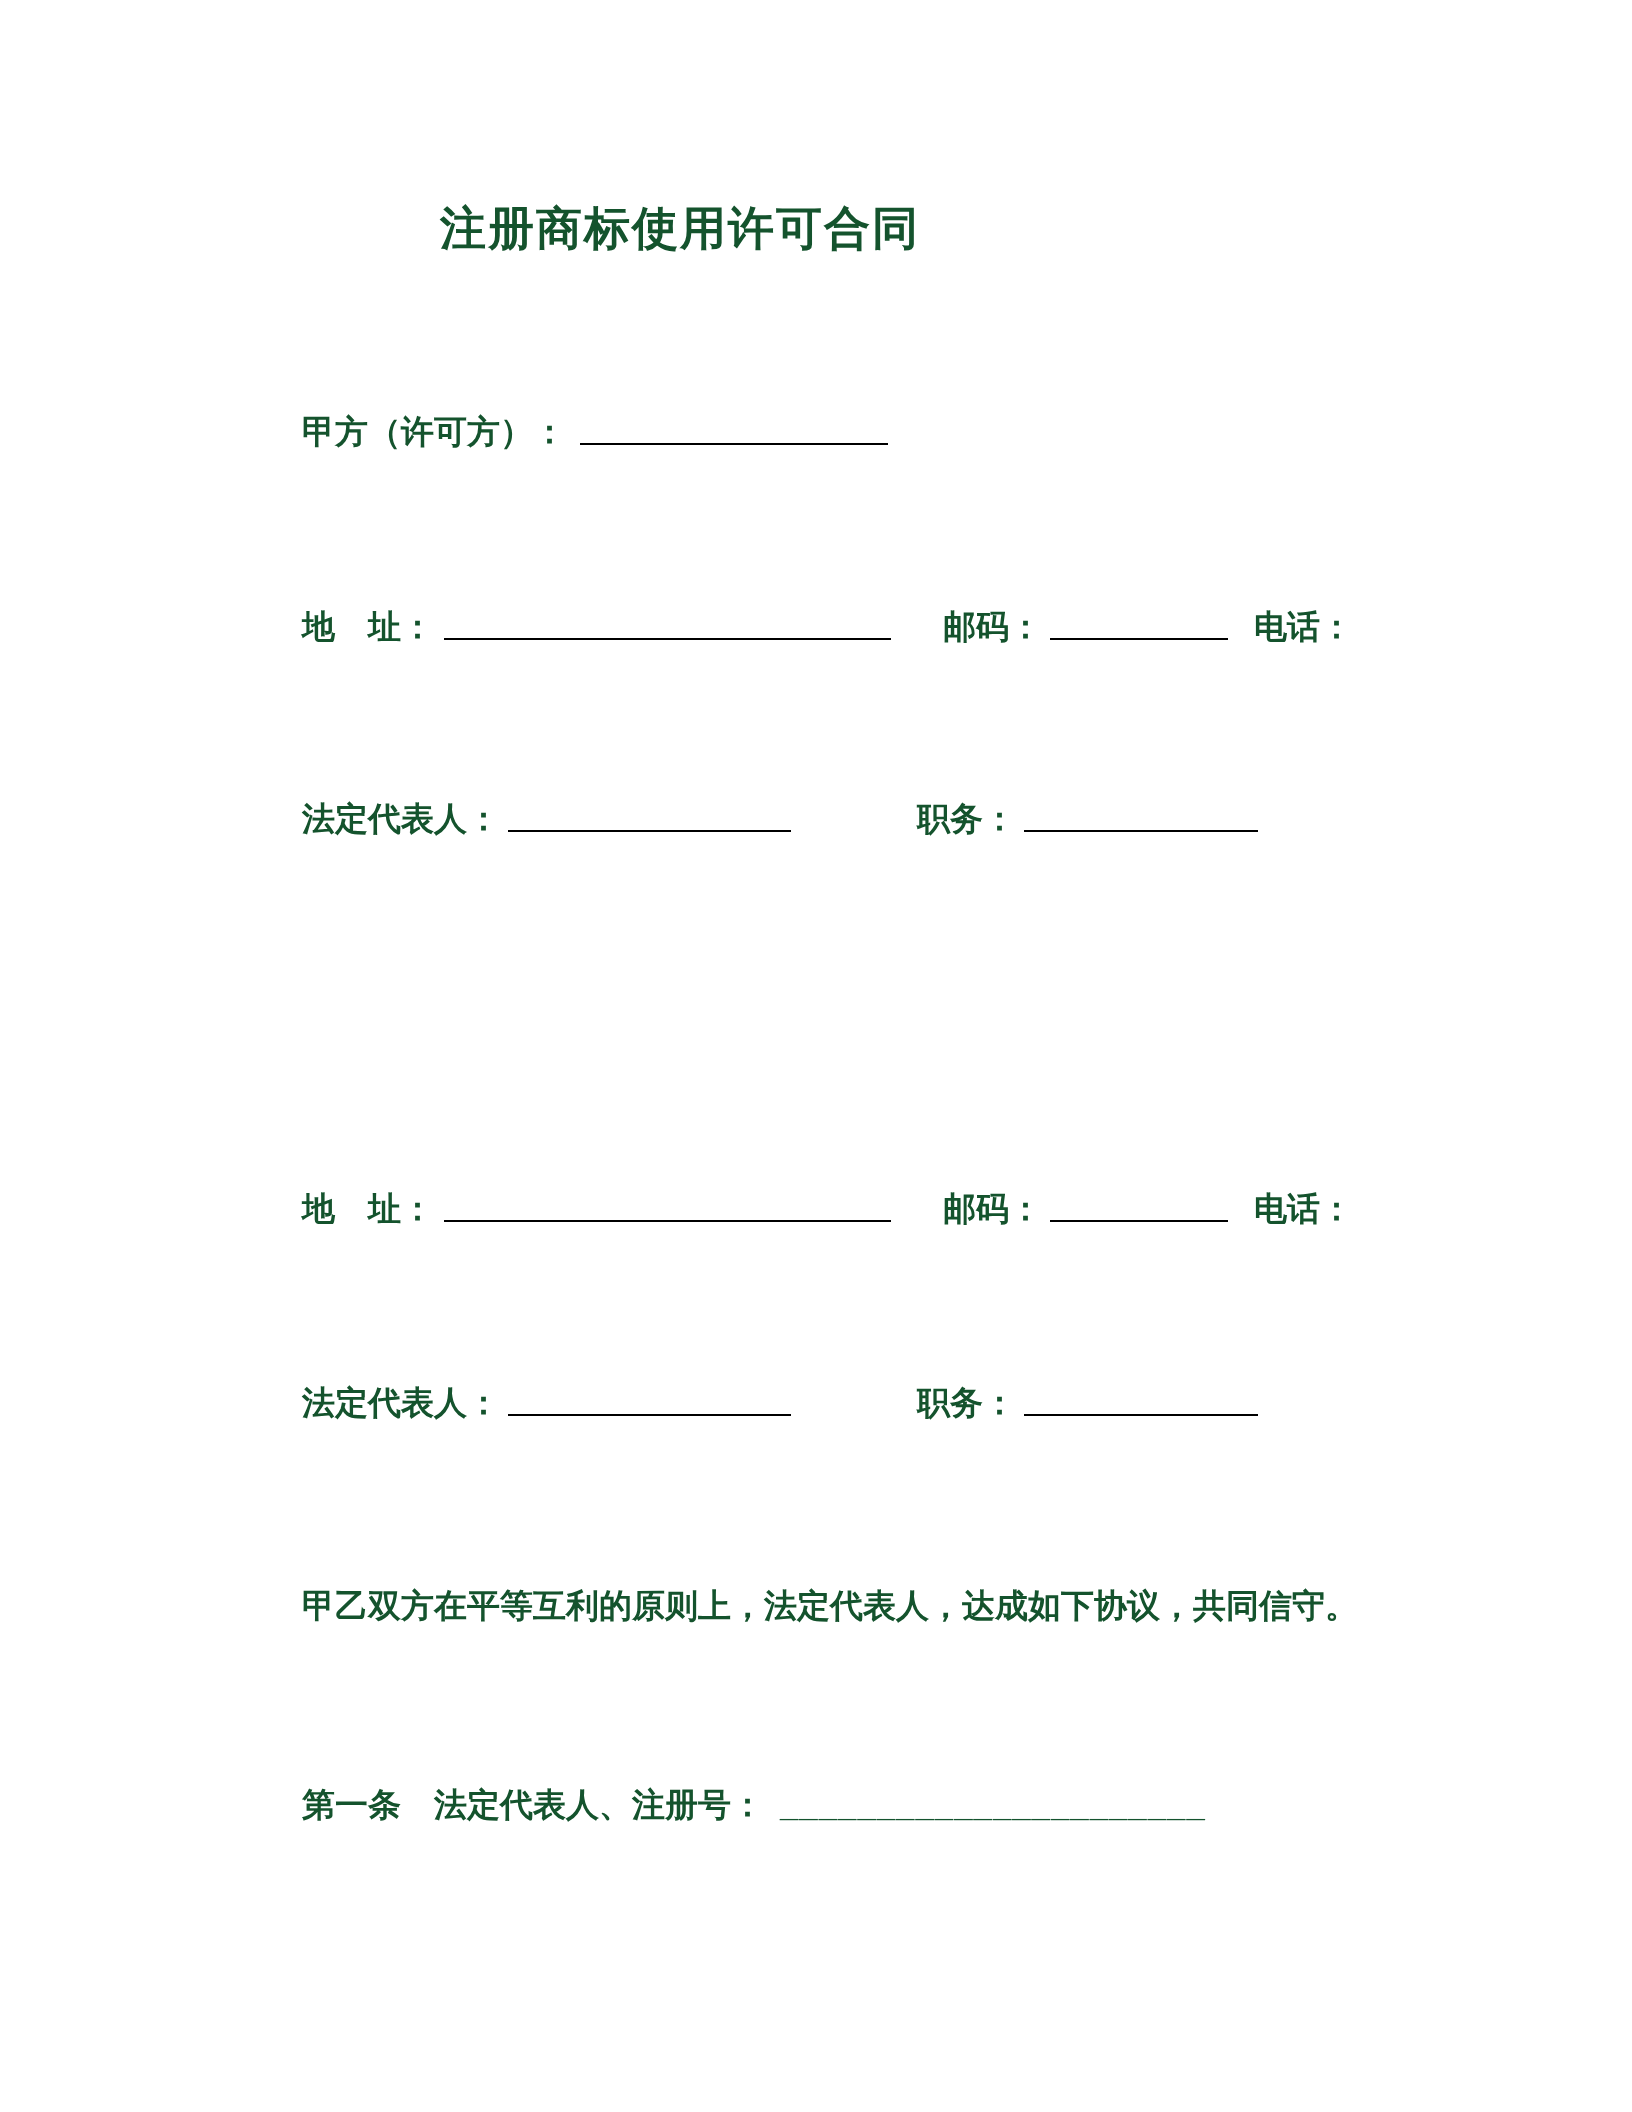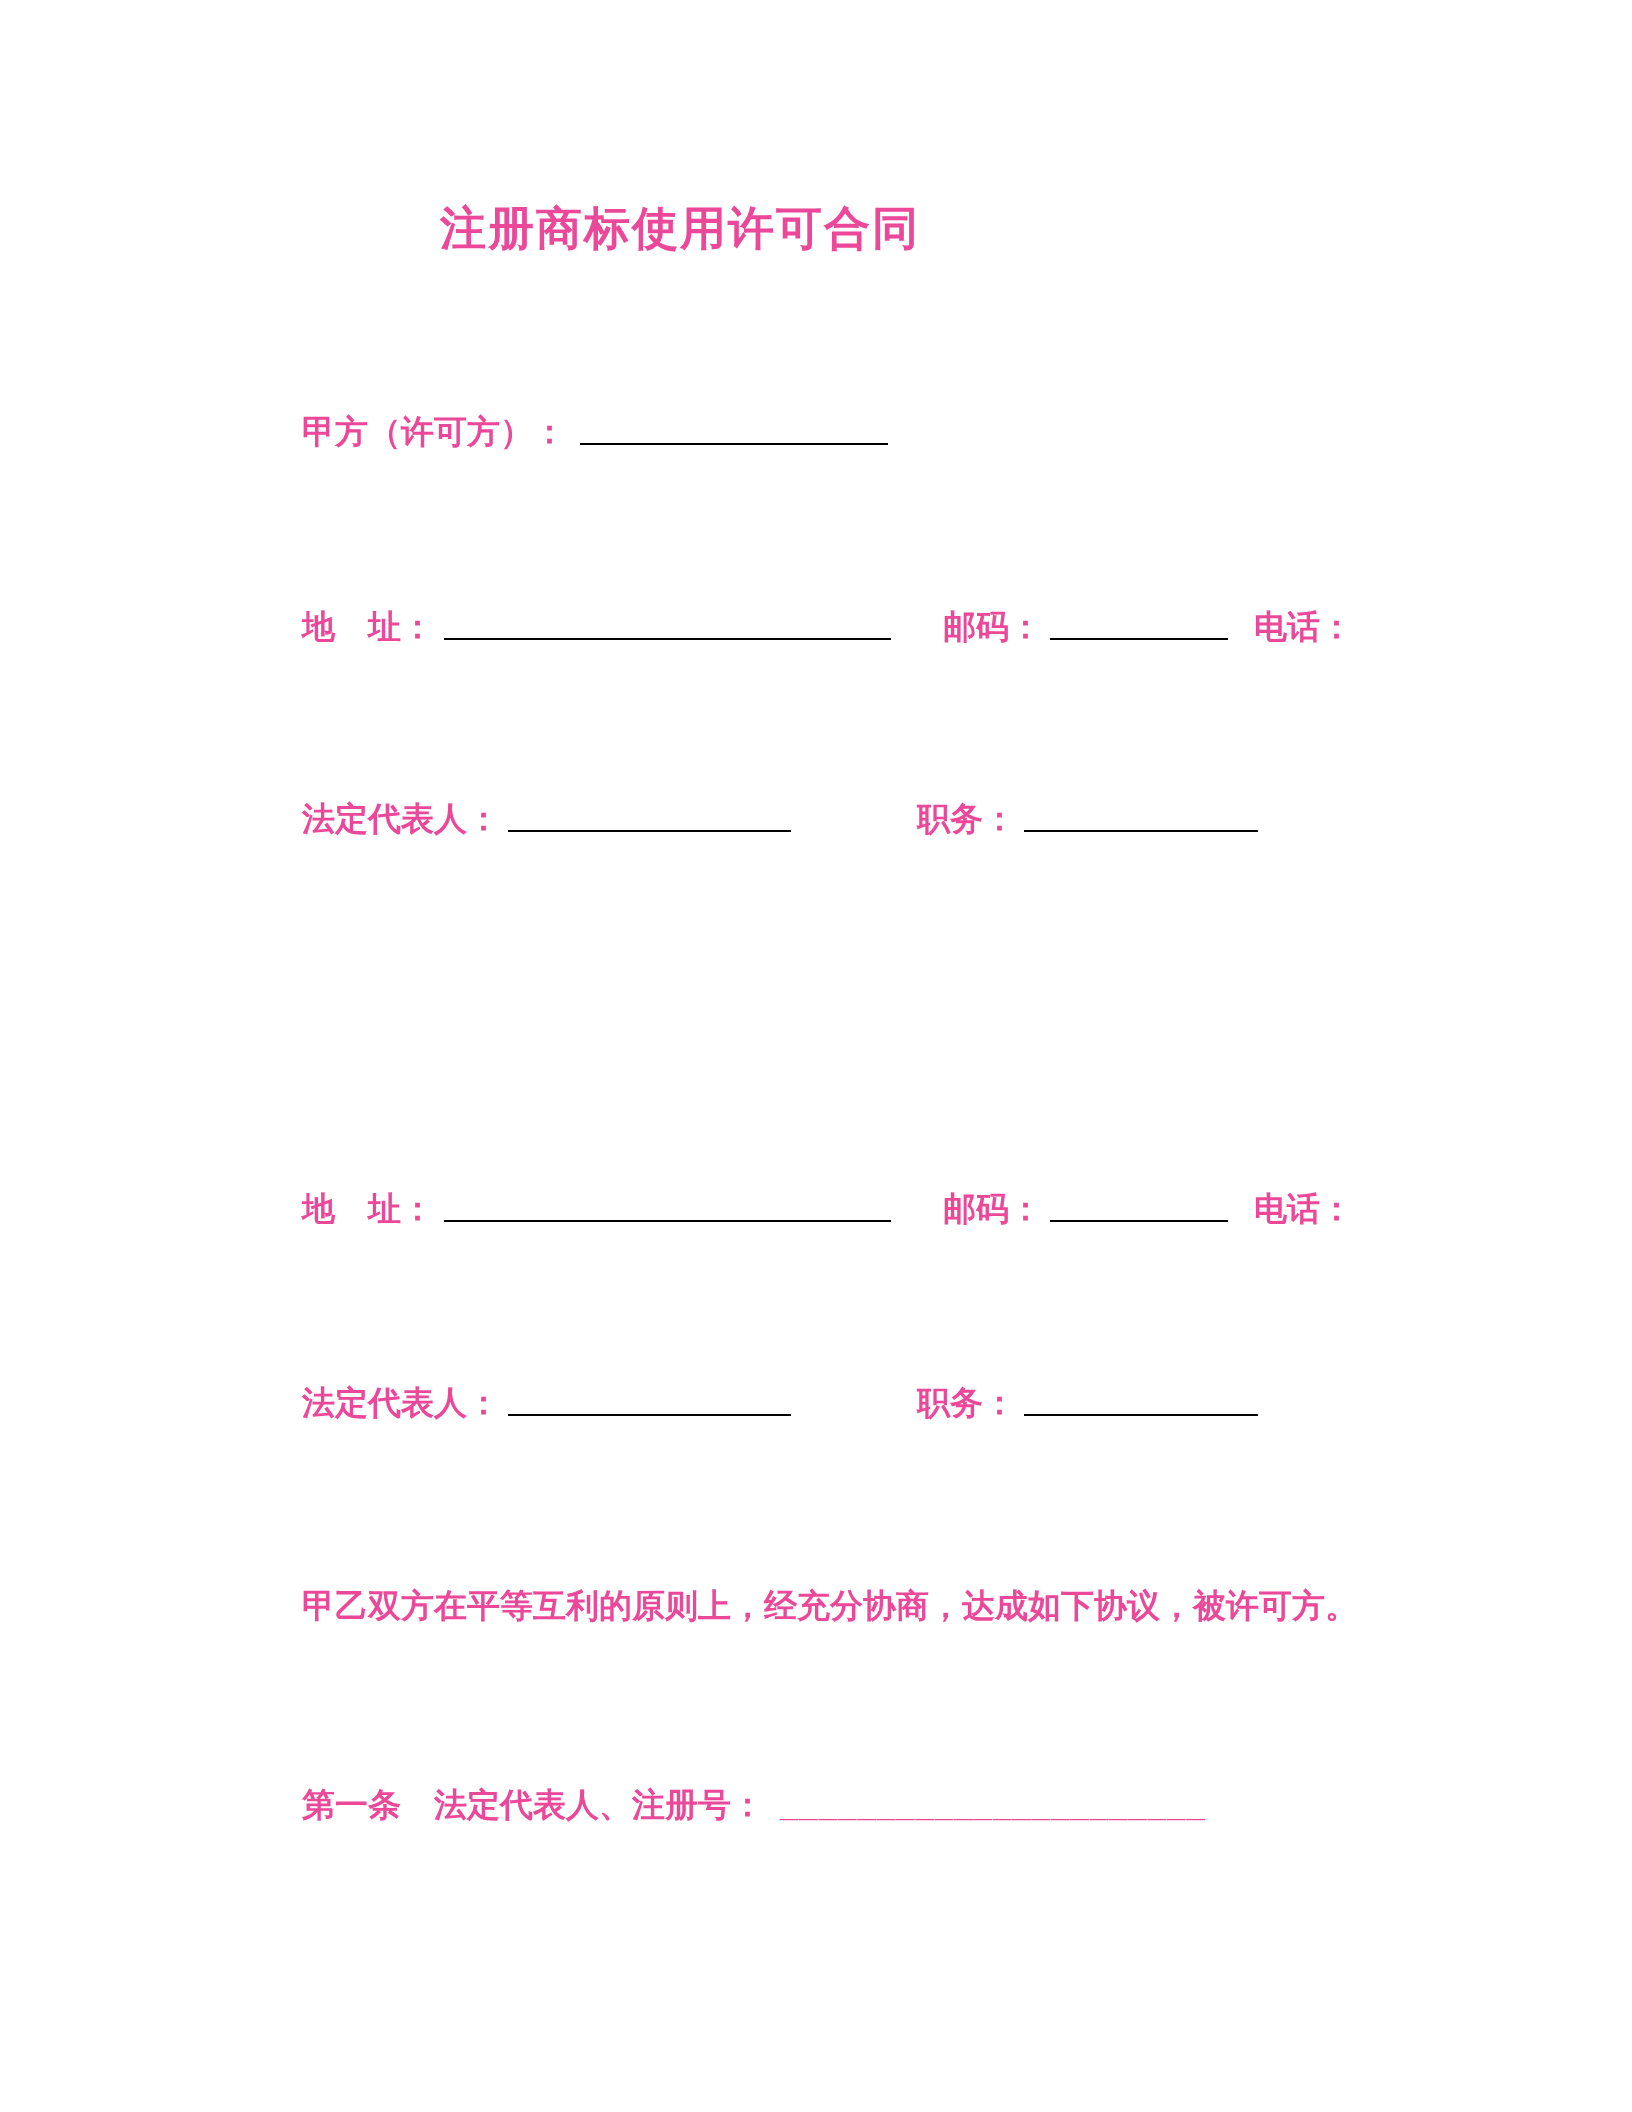--- a/index.html
+++ b/index.html
@@ -6,21 +6,21 @@
     margin: 0;
     padding: 0;
     background: #ffffff;
   }
   .page {
     position: relative;
     width: 1360px;
     height: 2112px;
     background: #ffffff;
     font-family: "Liberation Sans", "DejaVu Sans", sans-serif;
-    color: #ec4899;
+    color: #14532d;
     overflow: hidden;
   }
   .doc-title {
     position: absolute;
     top: 198px;
     left: 0;
     width: 100%;
     text-align: center;
     font-size: 46px;
     font-weight: 700;
@@ -86,19 +86,19 @@
 
 
   <div class="row row-address-b">
     <span class="lbl">地　址：</span><span class="blank blank-addr"></span><span class="lbl">邮码：</span><span class="blank blank-zip"></span><span class="lbl">电话：</span><span class="blank blank-phone"></span>
   </div>
 
   <div class="row row-rep-b">
     <span class="lbl">法定代表人：</span><span class="blank blank-rep"></span><span class="lbl">职务：</span><span class="blank blank-job"></span>
   </div>
 
-  <div class="row row-preamble">甲乙双方在平等互利的原则上，经充分协商，达成如下协议，被许可方。</div>
+  <div class="row row-preamble">甲乙双方在平等互利的原则上，法定代表人，达成如下协议，共同信守。</div>
 
   <div class="row row-article1">
     <span class="lbl">第一条　法定代表人、注册号：</span><span class="article-blank">______________________</span>
   </div>
 
 </div>
 
 </body></html>

